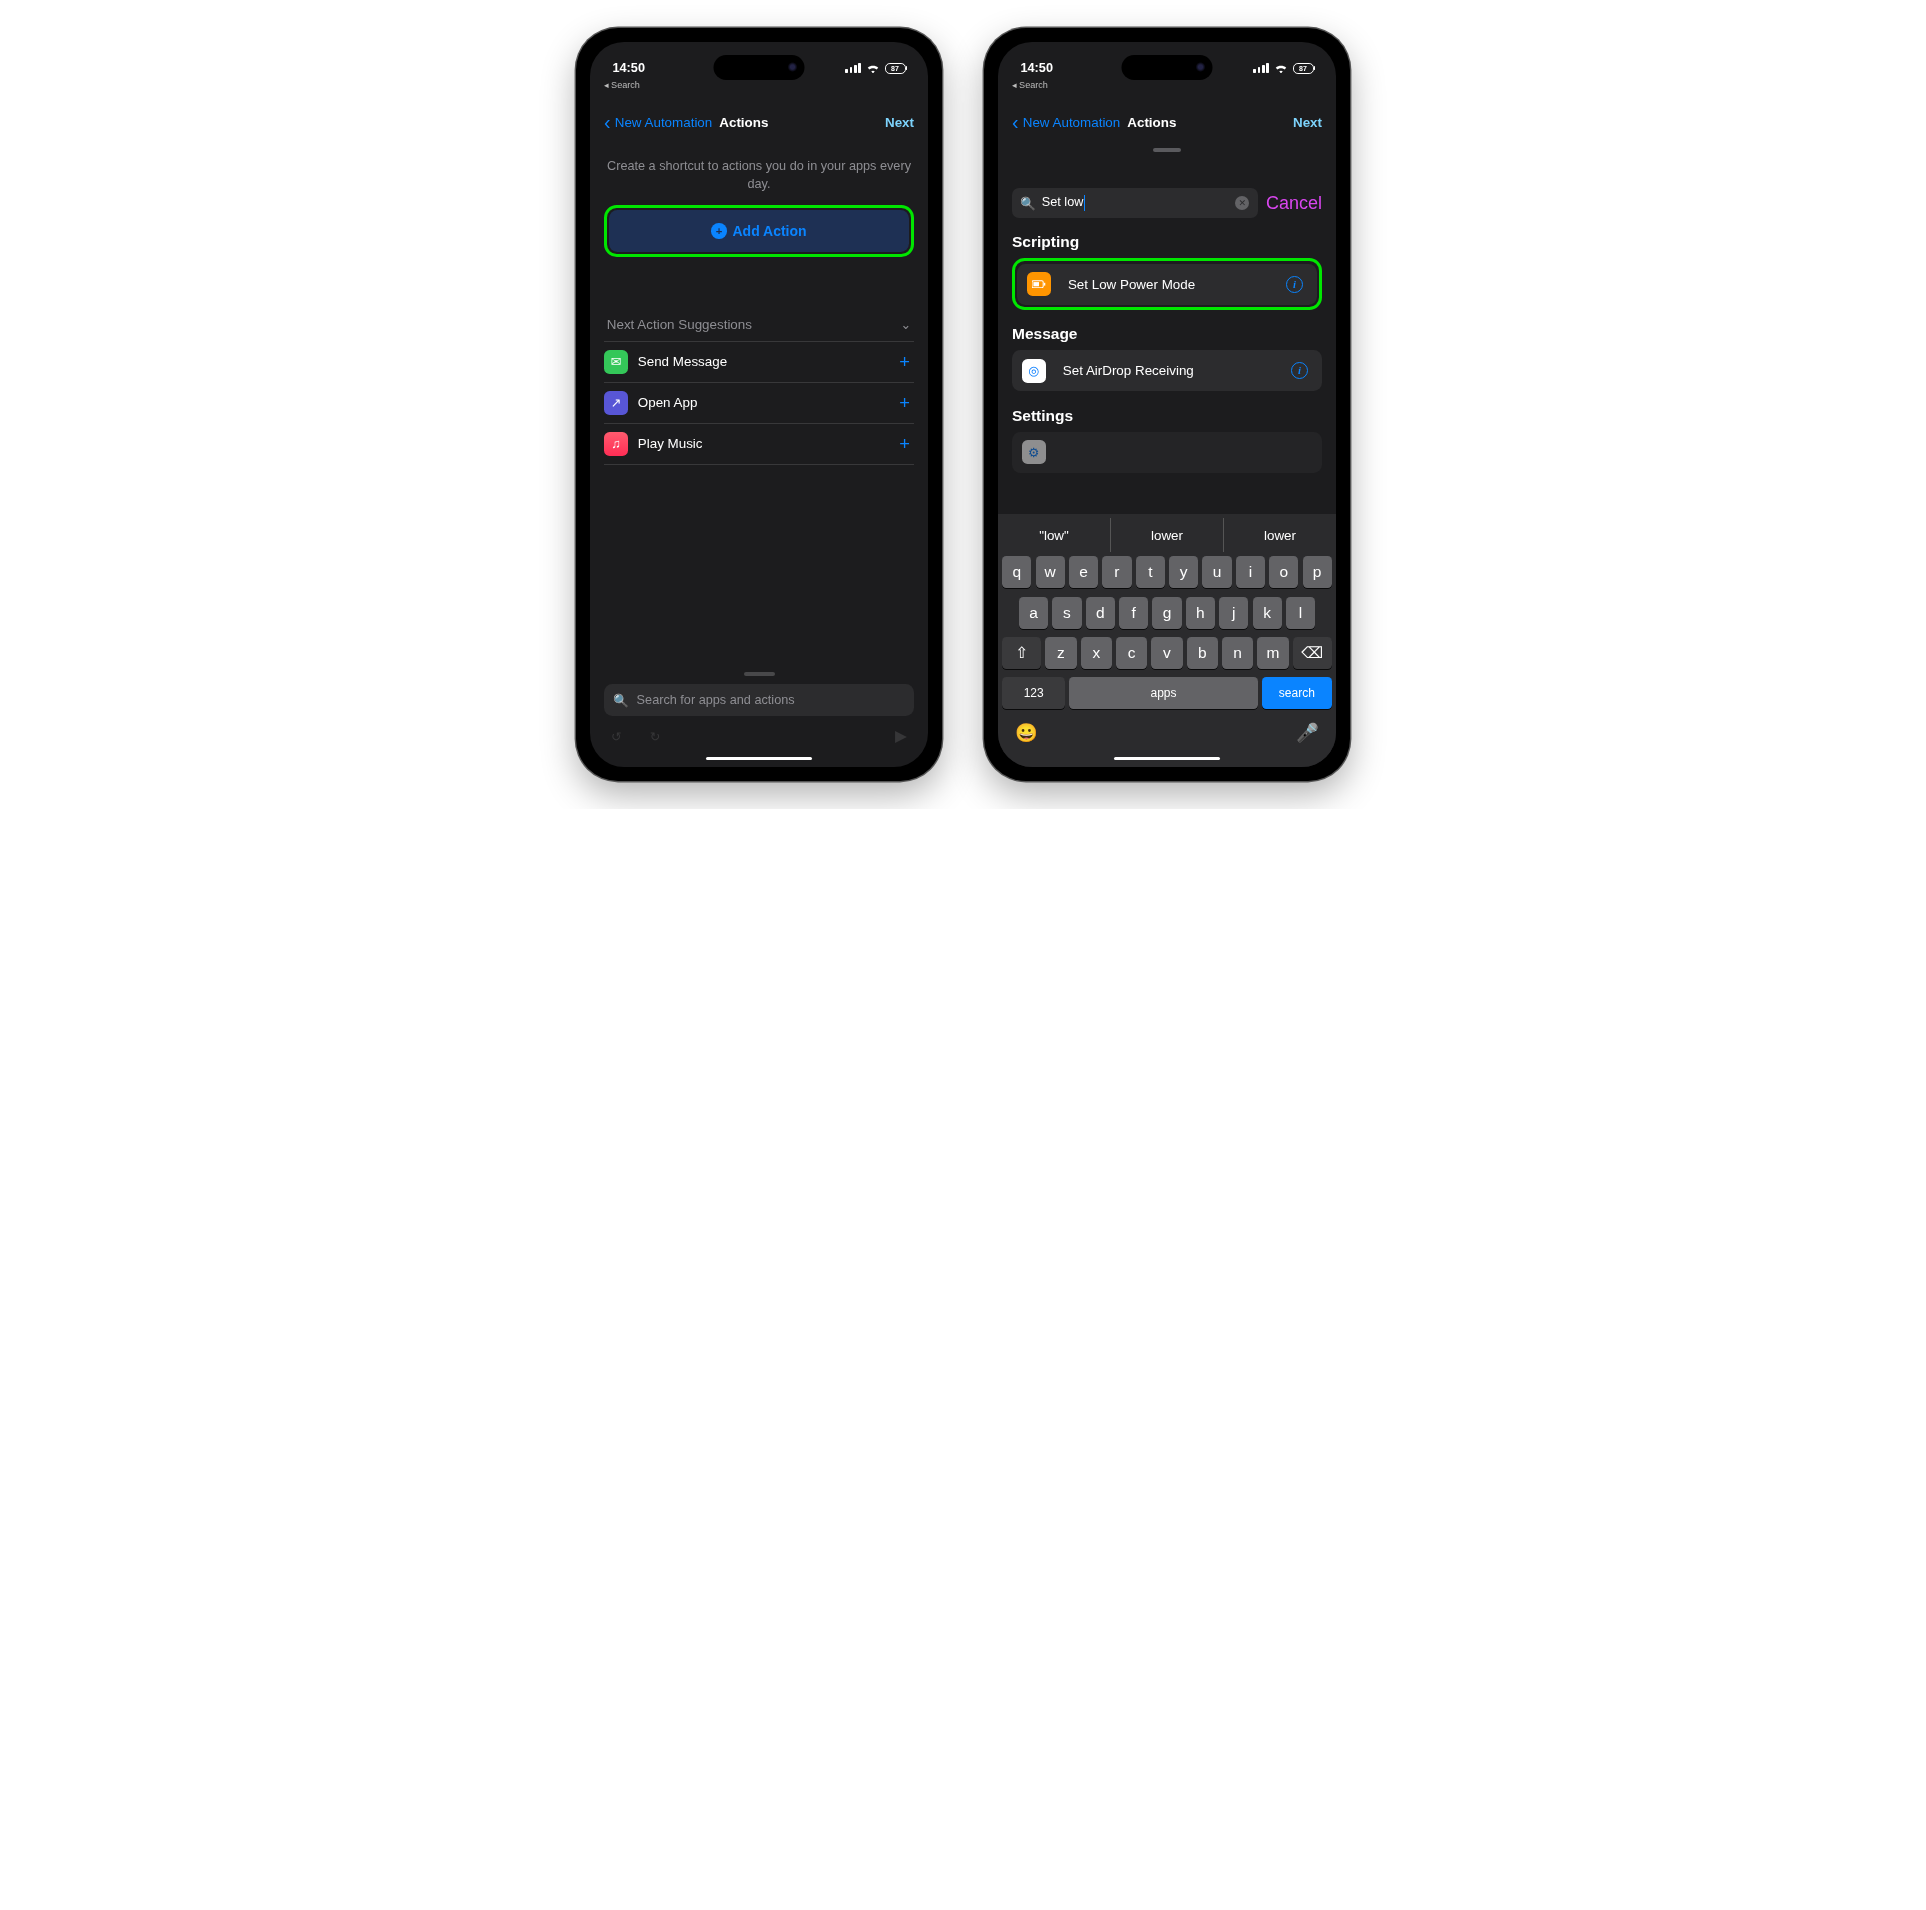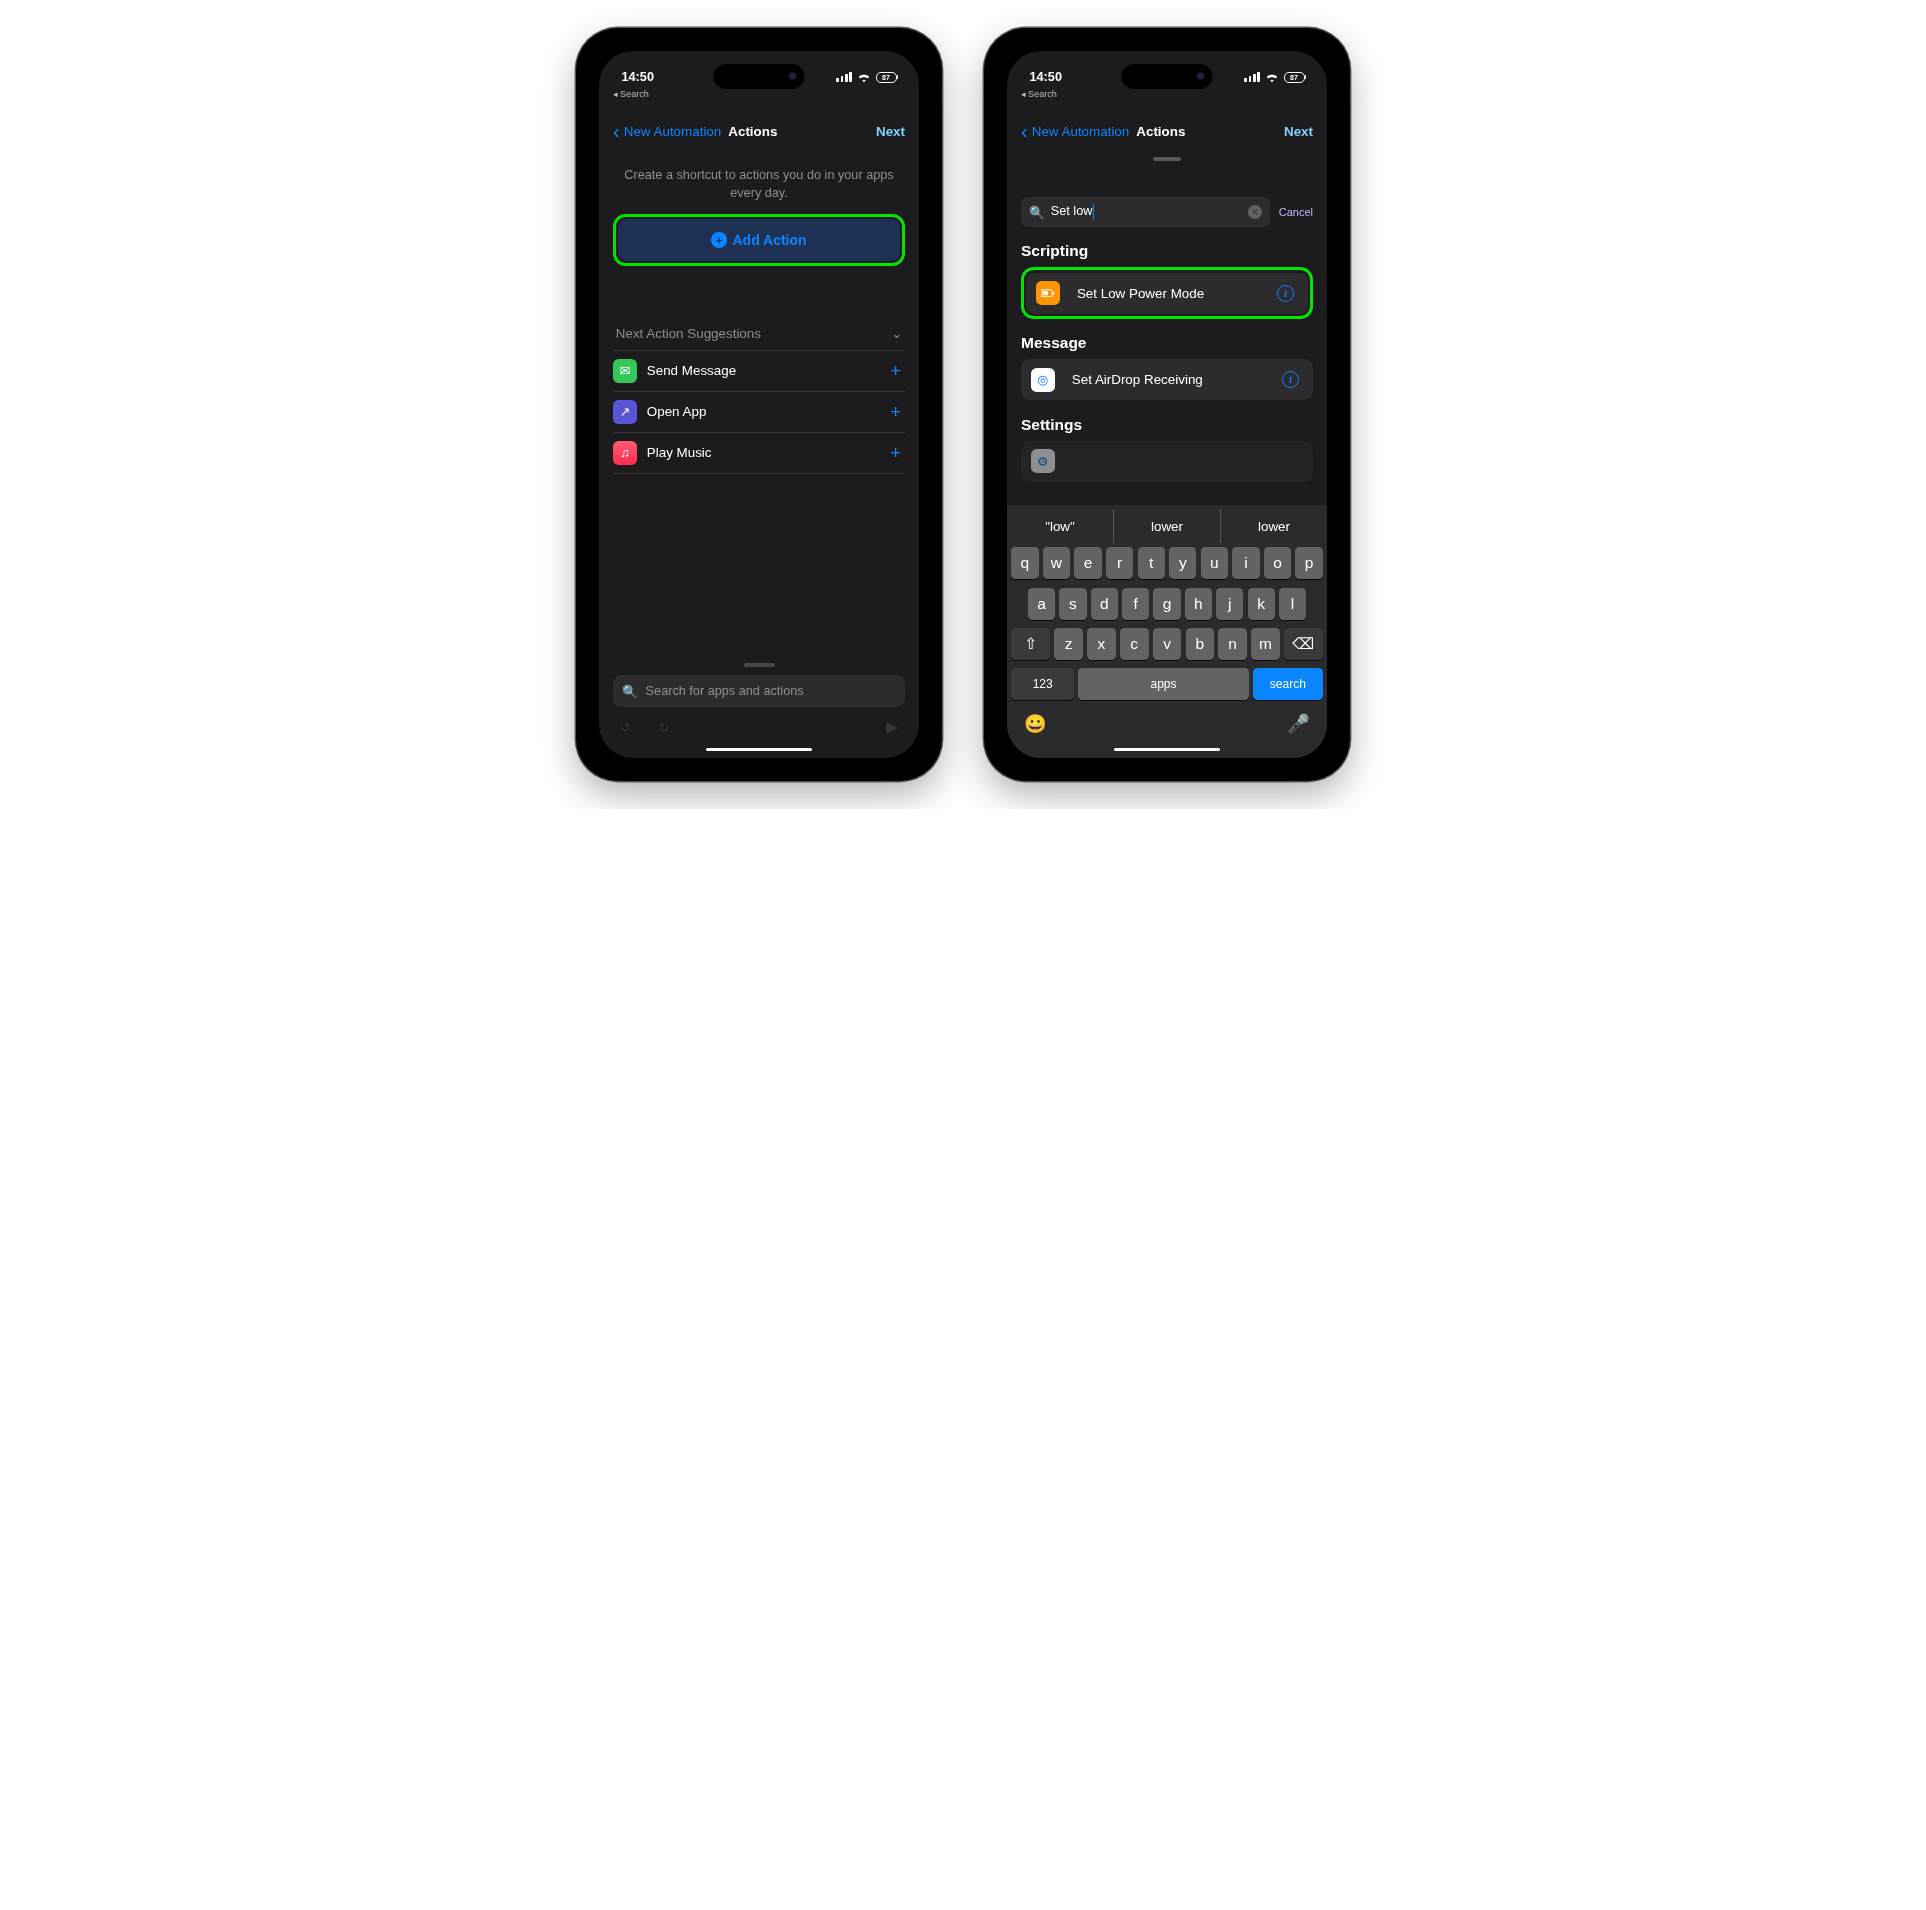--- a/index.html
+++ b/index.html
@@ -12,21 +12,21 @@
     justify-content: center;
   }
   .phone {
     width: 366px;
     height: 753px;
     background: #000;
     border-radius: 42px;
     position: relative;
     box-shadow: 0 0 0 1.4px #555, 0 14px 35px rgba(0,0,0,0.3);
     overflow: hidden;
-    padding: 23px;
+    padding: 14px;
   }
   .screen {
     width: 100%;
     height: 100%;
     background: #1c1c1e;
     border-radius: 34px;
     position: relative;
     overflow: hidden;
     display: flex;
     flex-direction: column;
@@ -257,21 +257,21 @@
     height: 14px;
     background: #636366;
     border-radius: 50%;
     color: #2c2c2e;
     display: flex;
     align-items: center;
     justify-content: center;
     font-size: 9.1px;
     margin-left: auto;
   }
-  .cancel-text { color: #c4b5fd; font-size: 11px; }
+  .cancel-text { color: #d946ef; font-size: 18px; }
   .section-hd { color: #fff; font-size: 15.5px; font-weight: 700; padding: 15.5px 14px 7px; }
   .result-row {
     background: #2c2c2e;
     border-radius: 8.4px;
     height: 41px;
     display: flex;
     align-items: center;
     gap: 17px;
     padding: 0 9.8px;
   }

